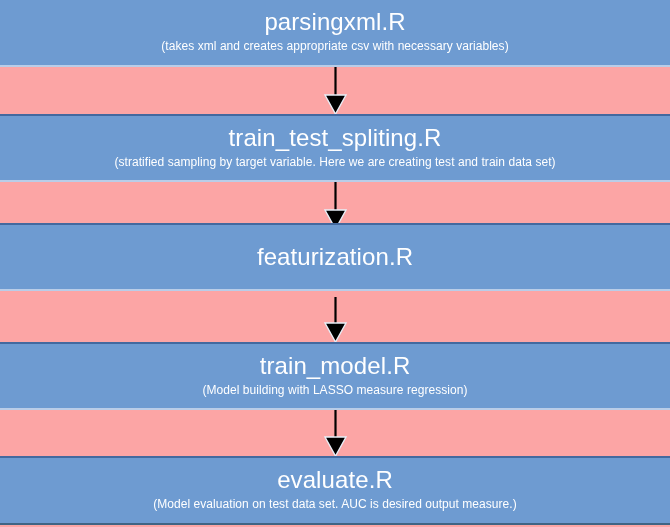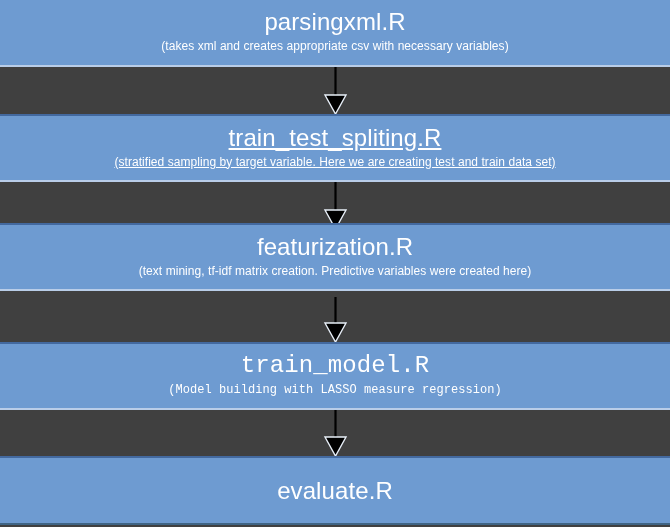--- a/index.html
+++ b/index.html
@@ -12,21 +12,21 @@
     width: 670px;
     height: 527px;
     overflow: hidden;
     font-family: "Liberation Sans", sans-serif;
     position: relative;
   }
   #flow {
     width: 670px;
     height: 527px;
     position: relative;
-    background: #404040;
+    background: #fca5a5;
   }
 
   
   .node {
     position: absolute;
     left: 0;
     width: 670px;
     box-sizing: border-box;
     background: #6e9bd1;
     border-top: 2px solid #43699f;
@@ -48,23 +48,23 @@
   }
   .node .subtitle {
     font-size: 12px;
     line-height: 21px;
     color: #ffffff;
     white-space: nowrap;
     letter-spacing: 0.05px;
   }
   
   #node-0 { top: 0px;   height: 67px; border-top: none; }
-  #node-1 { top: 114px; height: 68px; text-decoration: underline; }
+  #node-1 { top: 114px; height: 68px; }
   #node-2 { top: 223px; height: 68px; }
-  #node-3 { top: 342px; height: 68px; font-family: Liberation Mono, monospace; }
+  #node-3 { top: 342px; height: 68px; }
   #node-4 { top: 456px; height: 69px; border-bottom: 2px solid #3f6484; justify-content: center; }
 
   
   #node-1 .subtitle {
     width: 690px;
     margin-left: -10px;
     margin-right: -10px;
   }
 
   
@@ -105,21 +105,20 @@
 
   <div class="connector" id="conn-1">
     <svg width="670" height="47" viewBox="0 0 670 47" xmlns="http://www.w3.org/2000/svg">
       <line x1="335.5" y1="0" x2="335.5" y2="31" stroke="#000000" stroke-width="2.2"></line>
       <polygon points="325,28 346,28 335.5,47" fill="#000000" stroke="#e8eff8" stroke-width="1.4"></polygon>
     </svg>
   </div>
 
   <div class="node" id="node-2">
     <div class="title">featurization.R</div>
-    <div class="subtitle">(text mining, tf-idf matrix creation. Predictive variables were created here)</div>
   </div>
 
   <div class="connector" id="conn-2">
     <svg width="670" height="45" viewBox="0 0 670 45" xmlns="http://www.w3.org/2000/svg">
       <line x1="335.5" y1="0" x2="335.5" y2="29" stroke="#000000" stroke-width="2.2"></line>
       <polygon points="325,26 346,26 335.5,45" fill="#000000" stroke="#e8eff8" stroke-width="1.4"></polygon>
     </svg>
   </div>
 
   <div class="node" id="node-3">
@@ -129,15 +128,16 @@
 
   <div class="connector" id="conn-3">
     <svg width="670" height="46" viewBox="0 0 670 46" xmlns="http://www.w3.org/2000/svg">
       <line x1="335.5" y1="0" x2="335.5" y2="30" stroke="#000000" stroke-width="2.2"></line>
       <polygon points="325,27 346,27 335.5,46" fill="#000000" stroke="#e8eff8" stroke-width="1.4"></polygon>
     </svg>
   </div>
 
   <div class="node" id="node-4">
     <div class="title">evaluate.R</div>
+    <div class="subtitle">(Model evaluation on test data set. AUC is desired output measure.)</div>
   </div>
 
 </div>
 
 </body></html>

